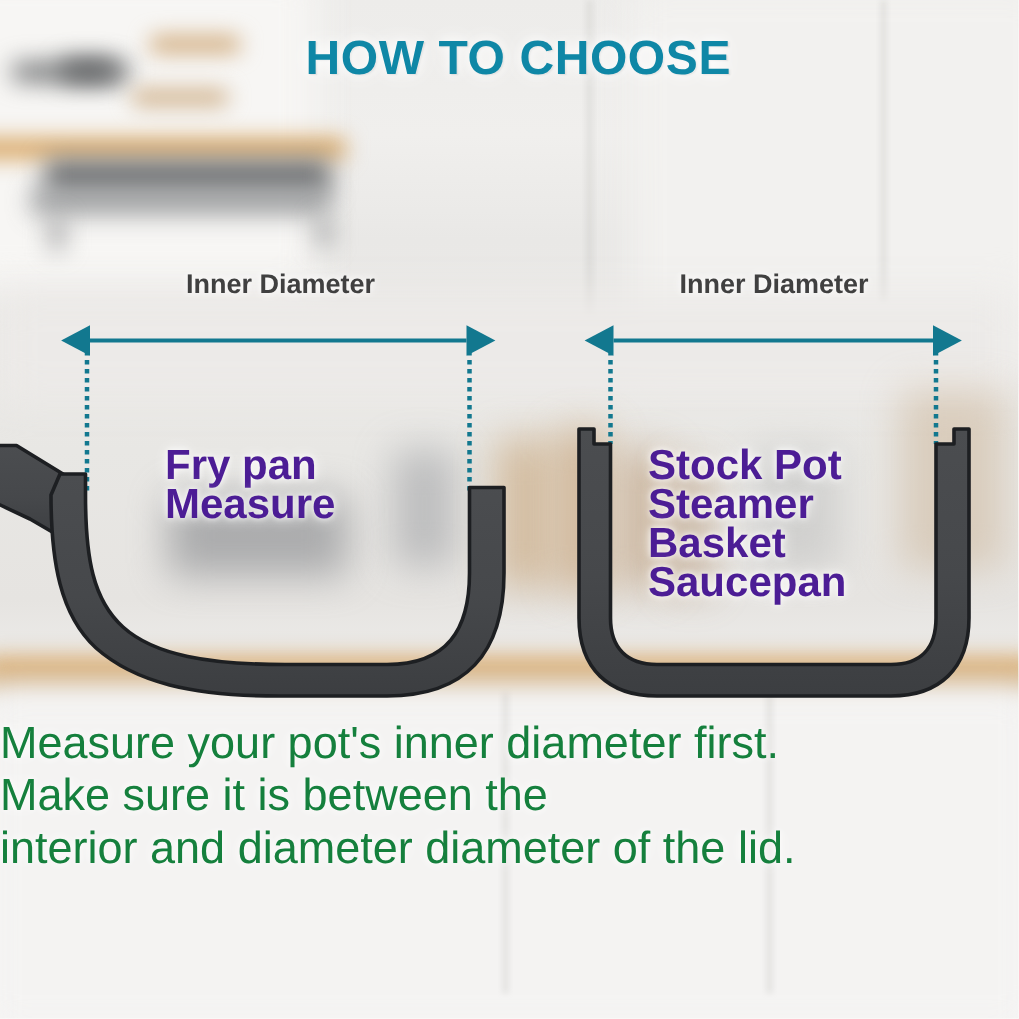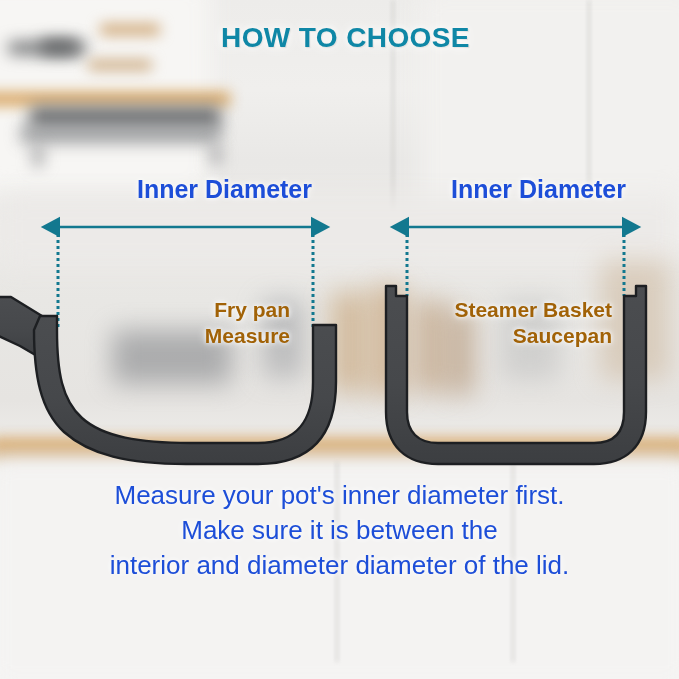--- a/index.html
+++ b/index.html
@@ -62,65 +62,65 @@
 
   
   .headline {
     position: absolute;
     left: 12px;
     right: 0;
     top: 16px;
     text-align: center;
     color: #0f87a6;
     font-weight: bold;
-    font-size: 28px;
+    font-size: 32px;
     line-height: 44px;
     letter-spacing: .4px;
     text-shadow: 0 0 16px rgba(255,255,255,.92),
                  0 0 7px rgba(255,255,255,.95),
                  1px 1px 1px rgba(120,120,120,.25);
   }
   .headline .l2 { display: block; }
 
   
   .dim-label {
     position: absolute;
-    color: #1d4ed8;
+    color: #404040;
     font-weight: bold;
-    font-size: 25px;
+    font-size: 18px;
     line-height: 28px;
-    text-align: right;
+    text-align: center;
     text-shadow: 0 0 9px rgba(255,255,255,.85), 0 0 4px rgba(255,255,255,.9);
     white-space: nowrap;
   }
   #dim-label-left  { left: 62px;  top: 175px; width: 250px; }
   #dim-label-right { left: 406px; top: 175px; width: 220px; }
 
   
   .pot-caption {
     position: absolute;
-    text-align: right;
-    color: #a16207;
+    text-align: left;
+    color: #4c1d95;
     font-weight: bold;
-    font-size: 21px;
+    font-size: 28px;
     line-height: 26px;
     text-shadow: 0 0 10px rgba(255,255,255,.9), 0 0 4px rgba(255,255,255,.95);
   }
   #caption-left  { left: 110px; top: 297px; width: 180px; }
   #caption-right { left: 432px; top: 297px; width: 180px; }
 
   
   .footer-text {
     position: absolute;
     left: 0;
     right: 0;
     top: 478px;
-    text-align: center;
-    color: #1d4ed8;
-    font-size: 26px;
+    text-align: left;
+    color: #15803d;
+    font-size: 30px;
     line-height: 35px;
     text-shadow: 0 0 12px rgba(255,255,255,.85), 0 0 5px rgba(255,255,255,.9);
   }
   .footer-text span { display: block; }
 
   
   #drawing {
     position: absolute;
     left: 0;
     top: 0;
@@ -239,20 +239,21 @@
   </svg>
 
   <div class="dim-label" id="dim-label-left">Inner Diameter</div>
   <div class="dim-label" id="dim-label-right">Inner Diameter</div>
 
   <div class="pot-caption" id="caption-left">
     <div>Fry pan</div>
     <div>Measure</div>
   </div>
   <div class="pot-caption" id="caption-right">
+    <div>Stock Pot</div>
     <div>Steamer Basket</div>
     <div>Saucepan</div>
   </div>
 
   <div class="footer-text">
     <span>Measure your pot's inner diameter first.</span>
     <span>Make sure it is between the</span>
     <span>interior and diameter diameter of the lid.</span>
   </div>
 

